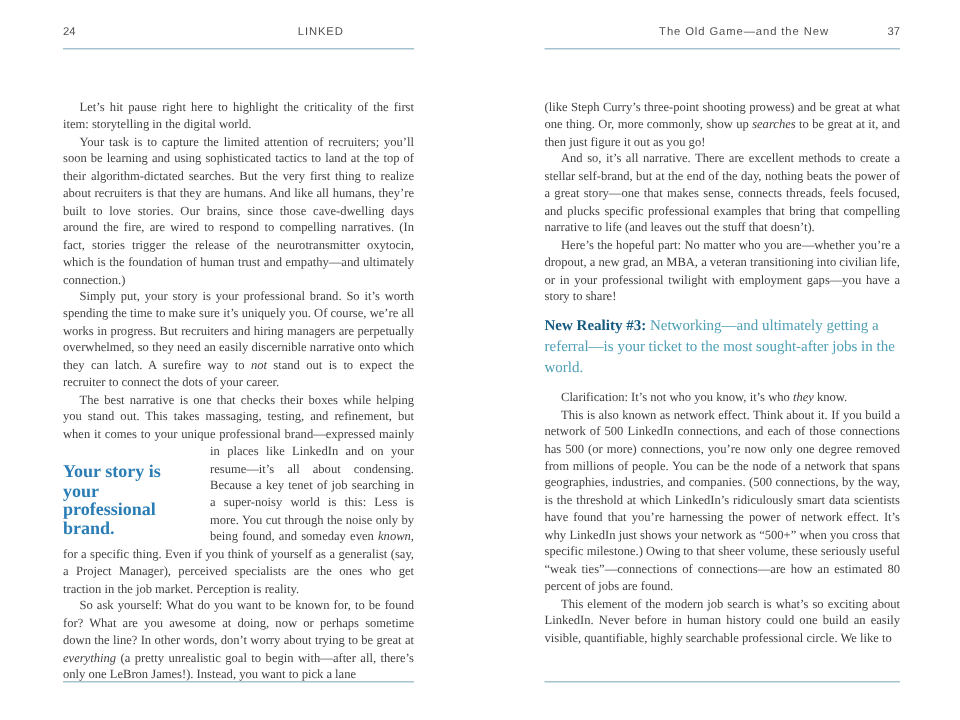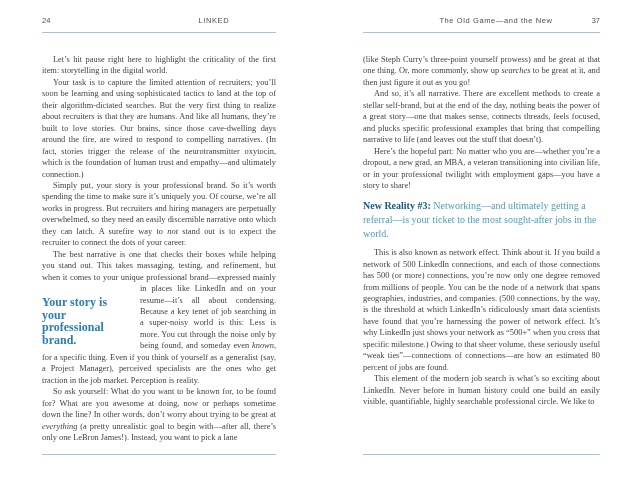--- a/index.html
+++ b/index.html
@@ -11,21 +11,21 @@
   .page-right{left:363px;width:237px;}
   .pagehead{position:absolute;top:16px;left:0;right:0;display:flex;align-items:baseline;
             font-family:"Liberation Sans",sans-serif;font-size:7.5px;
             color:var(--header-text,#4f4f4f);}
   .h-side{flex:1;}
   .h-left{text-align:left;}
   .h-right{text-align:right;}
   .runhead{flex:3;text-align:right;letter-spacing:.6px;}
   .headrule{position:absolute;top:32px;left:0;right:0;border-top:1px solid var(--rule,#a6c4d0);}
   .footrule{position:absolute;top:454px;left:0;right:0;border-top:1px solid var(--rule,#a6c4d0);}
-  .bodytext{position:absolute;top:54px;left:0;right:0;height:402px;overflow:hidden;
+  .bodytext{position:absolute;top:66px;left:0;right:0;height:402px;overflow:hidden;
             font-size:8.4px;line-height:11.45px;text-align:justify;hyphens:auto;}
   .bodytext p{margin:0;}
   p.para.indent{text-indent:11px;}
   .it{font-style:italic;}
   .pullquote{float:left;width:88px;height:45px;padding-top:13px;margin:0 10px 0 0;
              font-weight:bold;font-size:12px;line-height:12.5px;text-align:left;text-indent:0;
              color:var(--pull-quote,#2a7db5);}
   p.heading{margin:8px 0 7px 0;font-size:10px;line-height:13.6px;text-align:left;hyphens:none;}
   .heading .lead{font-weight:bold;color:var(--heading-lead,#155a80);}
   .heading .rest{color:var(--heading-rest,#4f9fb5);}
@@ -53,23 +53,24 @@
   </section>
 
   <section class="page page-right">
     <header class="pagehead">
       <span class="h-side h-left"></span>
       <span class="runhead">The Old Game—and the New</span>
       <span class="h-side h-right">37</span>
     </header>
     <div class="headrule"></div>
     <div class="bodytext" id="right-body">
-        <p class="para"><span>(like Steph Curry’s three-point yourself prowess) and be great at that one thing. Or, more commonly, show up </span><span class="it">searches</span><span> to be great at it, and then just figure it out as you go!</span></p>
+        <p class="para"><span>(like Steph Curry’s three-point shooting prowess) and be great at what one thing. Or, more commonly, show up </span><span class="it">searches</span><span> to be great at it, and then just figure it out as you go!</span></p>
         <p class="para indent"><span>And so, it’s all narrative. There are excellent methods to create a stellar self-brand, but at the end of the day, nothing beats the power of a great story—one that makes sense, connects threads, feels focused, and plucks specific professional examples that bring that compelling narrative to life (and leaves out the stuff that doesn’t).</span></p>
         <p class="para indent"><span>Here’s the hopeful part: No matter who you are—whether you’re a dropout, a new grad, an MBA, a veteran transitioning into civilian life, or in your professional twilight with employment gaps—you have a story to share!</span></p>
         <p class="heading"><span class="lead">New Reality #3: </span><span class="rest">Networking—and ultimately getting a referral—is your ticket to the most sought-after jobs in the world.</span></p>
+        <p class="para indent"><span>Clarification: It’s not who you know, it’s who </span><span class="it">they</span><span> know.</span></p>
         <p class="para indent"><span>This is also known as network effect. Think about it. If you build a network of 500 LinkedIn connections, and each of those connections has 500 (or more) connections, you’re now only one degree removed from millions of people. You can be the node of a network that spans geographies, industries, and companies. (500 connections, by the way, is the threshold at which LinkedIn’s ridiculously smart data scientists have found that you’re harnessing the power of network effect. It’s why LinkedIn just shows your network as “500+” when you cross that specific milestone.) Owing to that sheer volume, these seriously useful “weak ties”—connections of connections—are how an estimated 80 percent of jobs are found.</span></p>
         <p class="para indent"><span>This element of the modern job search is what’s so exciting about LinkedIn. Never before in human history could one build an easily visible, quantifiable, highly searchable professional circle. We like to</span></p>
       </div>
     <div class="footrule"></div>
   </section>
 
 </div>
 
 </body></html>

